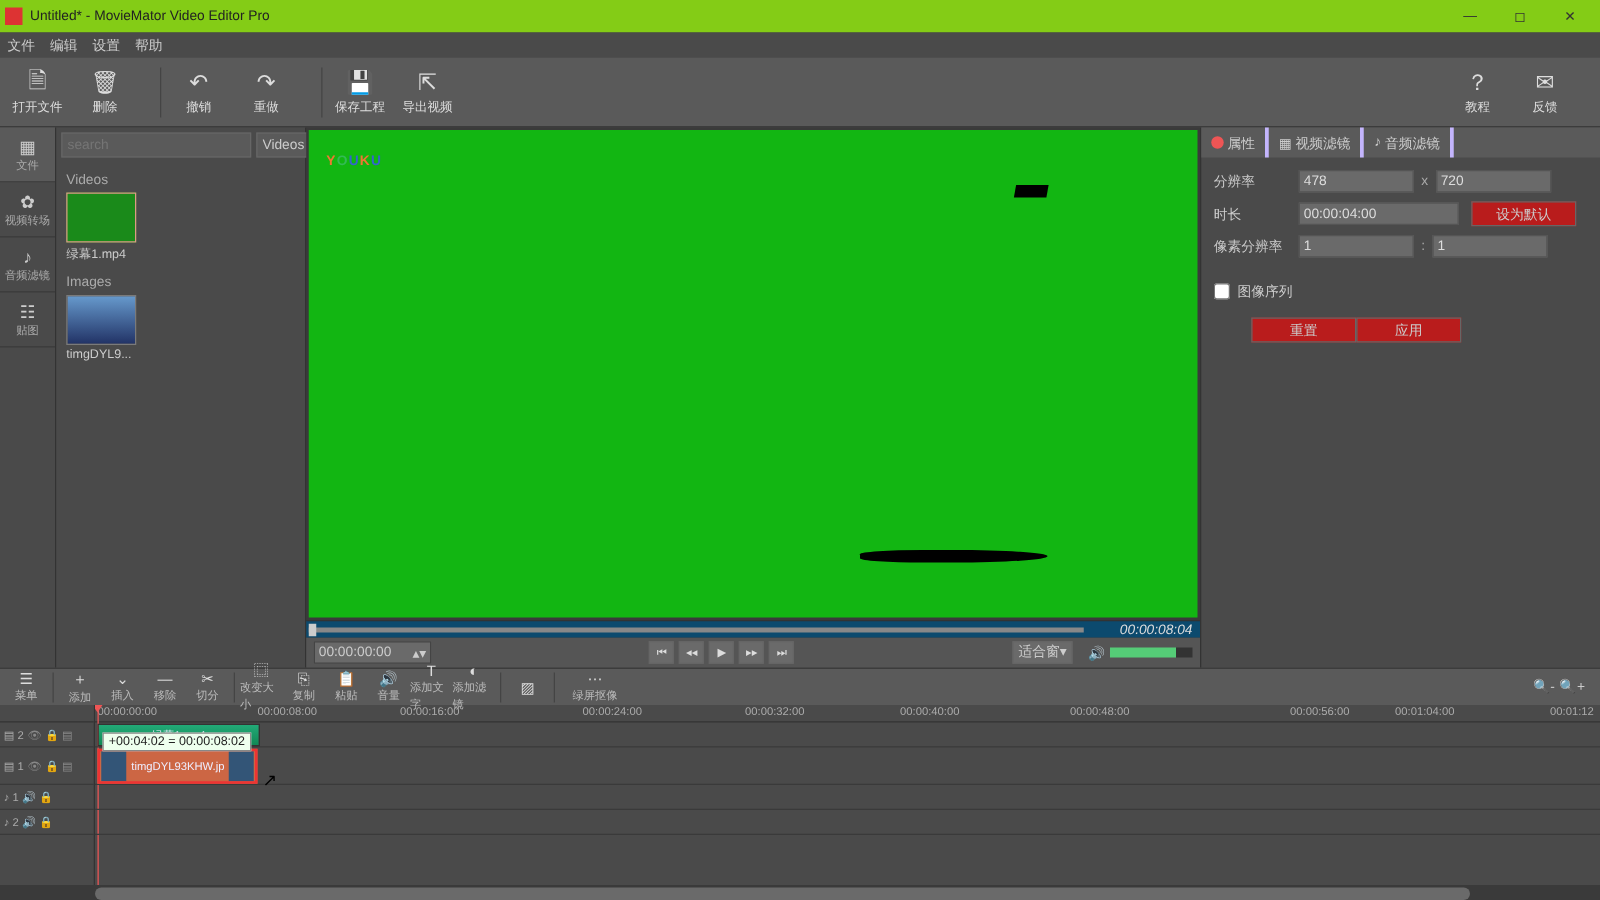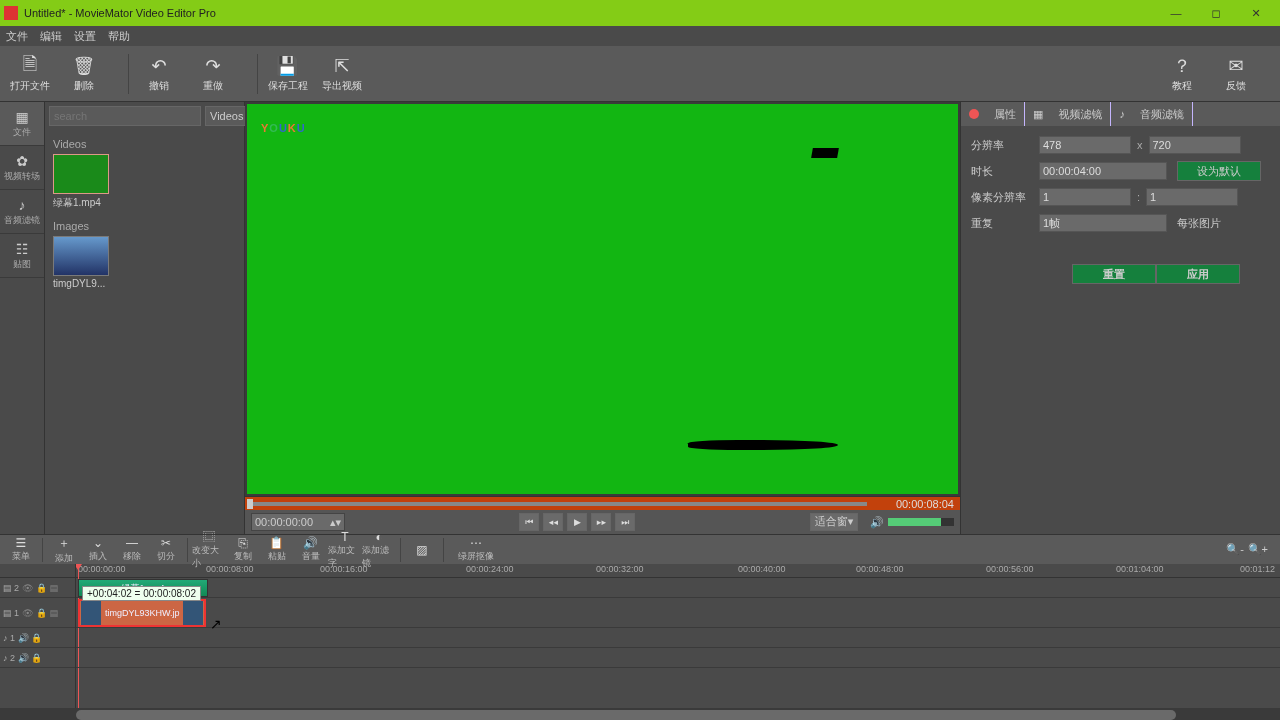--- a/index.html
+++ b/index.html
@@ -44,45 +44,45 @@
 .thumb .tbox { width:56px; height:40px; border:1px solid #7a7a7a; background:#2a2a2a; display:flex; align-items:center; justify-content:center; }
 .thumb.selected .tbox { border:1px solid #d98; }
 .thumb .tname { color:#ccc; font-size:10px; margin-top:2px; white-space:nowrap; overflow:hidden; text-overflow:ellipsis; }
 
 
 .preview { flex:1; background:#3a3a3a; display:flex; flex-direction:column;justify-content:flex-end; }
 .videobox { flex:1; background:#12b612; margin:2px; position:relative; }
 .youku { position:absolute; top:12px; left:14px; font-size:18px; font-weight:bold; letter-spacing:1px; }
 .blob1 { position:absolute; width:26px; height:10px; background:#000; top:44px; right:120px; transform:skewX(-10deg); }
 .blob2 { position:absolute; width:150px; height:10px; background:#000; bottom:44px; right:120px; border-radius:40% 60% 60% 40%; }
-.playbar { height:14px; background:#c2410c; border-top:1px solid #333; display:flex; align-items:center; position:relative; }
+.playbar { height:14px; background:#0c4a6e; border-top:1px solid #333; display:flex; align-items:center; position:relative;font-style:italic; }
 .playprog { position:absolute; left:2px; top:5px; height:4px; width:620px; background:#888; }
 .playprog .knob { position:absolute; left:0; top:-3px; width:6px; height:10px; background:#ccc; }
 .playbar .time { margin-left:auto; color:#ddd; font-size:11px; padding-right:6px; }
 .transport { height:24px; background:#555; display:flex; align-items:center; padding:0 6px; }
 .transport .tcbox { width:94px; height:18px; background:#6a6a6a; border:1px solid #444; color:#ddd; padding:1px 3px; display:flex; align-items:center; }
 .transport .spacer { flex:1; }
 .transport .ctrl { width:20px; height:18px; border:1px solid #666; background:#6a6a6a; margin:0 2px; display:flex; align-items:center; justify-content:center; font-size:9px; color:#ddd; }
 .transport .fitsel { height:18px; background:#6a6a6a; border:1px solid #666; padding:0 4px; margin-right:8px; }
 .transport .volbar { width:66px; height:8px; background:linear-gradient(to right,#5c7,#5c7 80%,#333 80%); }
 
 
 .proppanel { width:320px; background:#4a4a4a; border-left:1px solid #333; display:flex; flex-direction:column; }
 .proptabs { height:24px; background:#5a5a5a; display:flex; align-items:center; }
-.proptab { padding:0 8px; height:24px; display:flex; align-items:center; gap:15px; border-right:1px solid #c4b5fd;justify-content:center; }
+.proptab { padding:0 8px; height:24px; display:flex; align-items:center; gap:3px; border-right:3px solid #c4b5fd;justify-content:center; }
 .proptab .dot { width:10px; height:10px; border-radius:50%; }
 .proppath { height:20px; background:#444; display:flex; align-items:center; justify-content:center; color:#ccc; font-size:10px; }
 .propbody { flex:1; padding:6px 10px; }
 .prow { display:flex; align-items:center; height:26px; }
 .prow .plbl { width:68px; color:#ccc; }
 .prow input, .prow select { background:#6a6a6a; border:1px solid #555; height:18px; color:#ddd; padding:0 3px; }
 .prow .pnum { width:92px; }
 .prow .x { margin:0 6px; color:#aaa; }
-.pbtn { width:84px; height:20px; background:#15803d; border:1px solid #666; color:#222; display:flex; align-items:center; justify-content:center; }
-.pactions { display:flex; justify-content:flex-end; padding:4px 30px; margin-top:24px;font-weight:bold; }
+.pbtn { width:84px; height:20px; background:#b91c1c; border:1px solid #666; color:#222; display:flex; align-items:center; justify-content:center; }
+.pactions { display:flex; justify-content:flex-start; padding:4px 30px; margin-top:4px; }
 
 
 .tl-toolbar { height:30px; background:#5a5a5a; border-top:1px solid #333; display:flex; align-items:center; padding:0 4px; }
 .tl-btn { width:34px; height:28px; display:flex; flex-direction:column; align-items:center; justify-content:center; }
 .tl-btn .ico { font-size:12px; color:#ddd; }
 .tl-btn .lbl { font-size:9px; color:#bbb; }
 .tl-sep { width:1px; height:24px; background:#444; margin:0 4px; }
 .tl-zoom { margin-left:auto; display:flex; gap:4px; padding-right:8px; }
 
 
@@ -269,24 +269,23 @@
         <div class="pbtn" style="margin-left:10px">
             <span>设为默认</span>
           </div>
       </div>
       <div class="prow">
           <div class="plbl">像素分辨率</div>
         <input class="pnum" value="1" style="">
           <span class="x">:</span>
         <input class="pnum" value="1" style="">
       </div>
-      <div class="prow">
-          <div class="plbl">重复</div>
-        <input style="width: 128px;" value="1帧">
-        <span style="margin-left:10px">每张图片</span>
+      <div class="prow" style="margin-top:10px">
+        <input type="checkbox" style="margin-right: 6px;">
+        <span>图像序列</span>
       </div>
       <div class="pactions">
         <div class="pbtn">
             <span>重置</span>
           </div>
         <div class="pbtn">
             <span>应用</span>
           </div>
       </div>
     </div>
@@ -376,23 +375,23 @@
         <span class="ti">🔊 🔒</span>
       </div>
   </div>
   <div class="tracks">
     <div class="timeruler">
       <span style="left:2px">00:00:00:00</span>
       <span style="left:130px">00:00:08:00</span>
       <span style="left:244px">00:00:16:00</span>
       <span style="left:390px">00:00:24:00</span>
       <span style="left:520px">00:00:32:00</span>
-      <span style="left:662px">00:00:40:00</span>
+      <span style="left:644px">00:00:40:00</span>
       <span style="left:780px">00:00:48:00</span>
-      <span style="left:910px">00:00:56:00</span>
+      <span style="left:956px">00:00:56:00</span>
       <span style="left:1040px">00:01:04:00</span>
       <span style="left:1164px">00:01:12</span>
     </div>
     <div class="playhead"></div>
     <div class="trackrow">
       <div class="clip green" style="left:2px;width:130px">
         <span class="cname" style="margin:0 auto">绿幕1.mp4</span>
       </div>
       <div class="tooltip" style="left:6px;top:8px">+00:04:02 = 00:00:08:02</div>
     </div>

